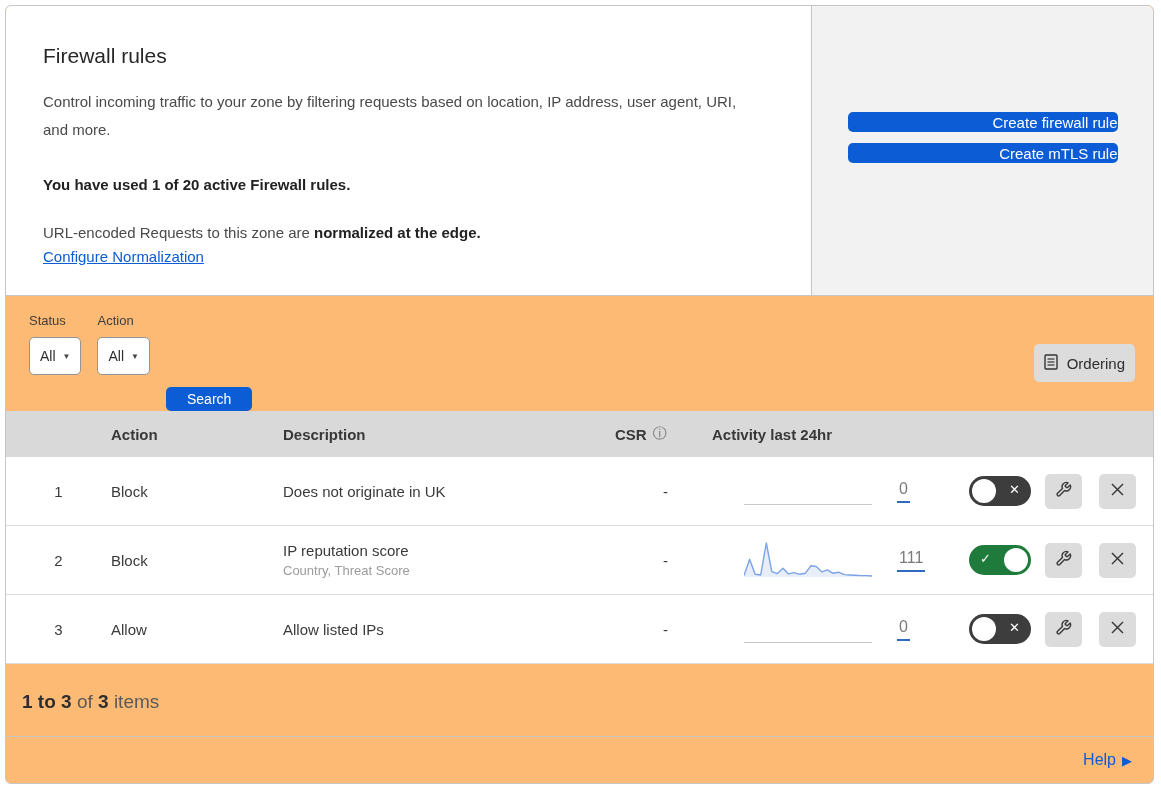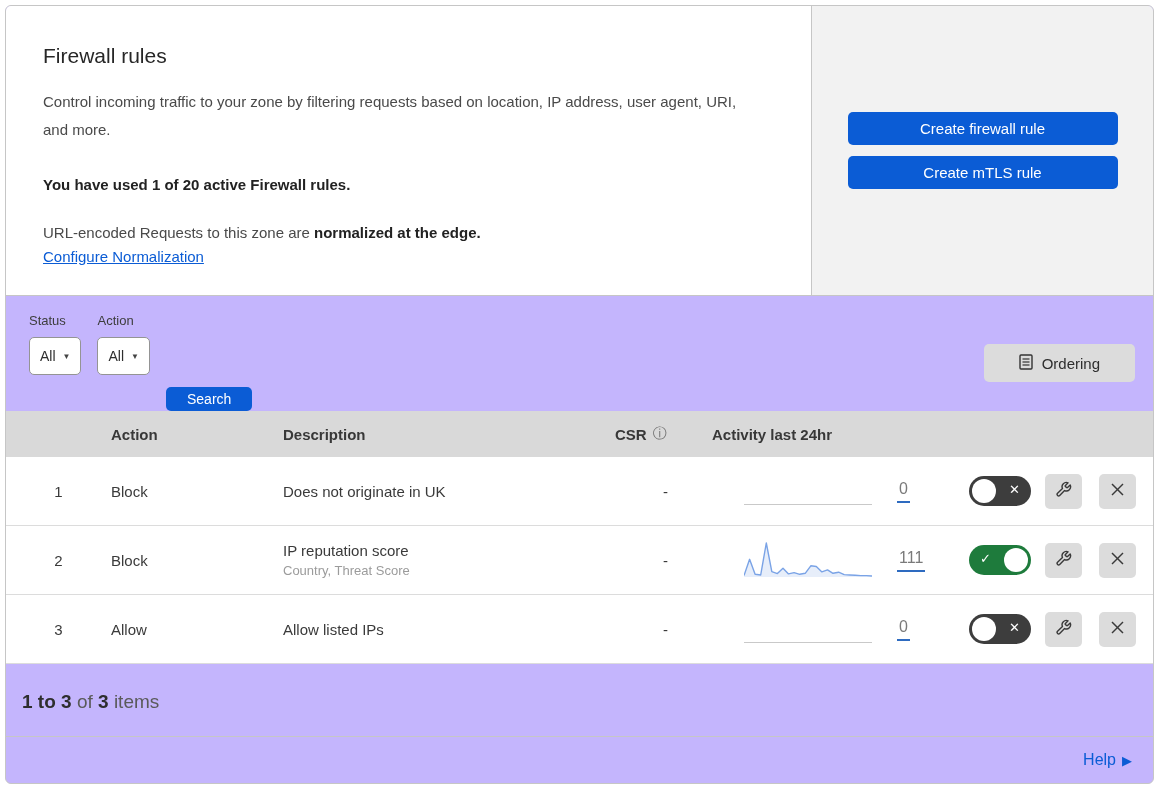--- a/index.html
+++ b/index.html
@@ -2,38 +2,38 @@
 <html><head>
 <meta charset="utf-8">
 <style>
   * { box-sizing: border-box; margin: 0; padding: 0; }
   html, body { background: #ffffff; font-family: "Liberation Sans", sans-serif; }
   body { width: 1161px; height: 791px; }
 
   .container {
     margin: 5px; width: 1149px; height: 779px;
     border: 1px solid #c6c6c6; border-radius: 6px;
-    background: #c4b5fd; overflow: hidden;
+    background: #fdba74; overflow: hidden;
     display: flex; flex-direction: column;
   }
 
   
   .top { display: flex; height: 290px; border-bottom: 1px solid #c6c6c6; flex: none; }
   .intro { width: 806px; flex: none; border-right: 1px solid #c6c6c6; padding: 38px 40px 0 37px; background:#fff; }
   .intro h1 { font-size: 21px; font-weight: 400; color: #272727; margin-bottom: 20px; }
   .intro .desc { font-size: 15px; color: #4a4a4a; line-height: 1.85; max-width: 720px; margin-bottom: 32px; }
   .intro .usage { font-size: 15px; font-weight: 700; color: #222; margin-bottom: 31px; }
   .intro .norm { font-size: 15px; color: #4a4a4a; margin-bottom: 7px; }
   .intro .norm b { color: #222; }
   .link { color: #0b5cd5; font-size: 15px; text-decoration: underline; cursor: pointer; }
 
   .actions-panel { flex: 1; background: #f2f2f2; display: flex; flex-direction: column; align-items: center; padding-top: 106px; gap: 11px; }
   .btn-primary {
-    width: 270px; height: 33px; background: #0b5cd5; color: #fff;
-    border: none; border-radius: 5px; font-size: 15px; font-family: inherit; cursor: pointer;
+    width: 270px; height: 20px; background: #0b5cd5; color: #fff;
+    border: none; border-radius: 5px; font-size: 15px; font-family: inherit; cursor: pointer; text-align: right;
   }
 
   
   .filter-bar { display: flex; align-items: flex-start; padding: 17px 18px 0 23px; height: 115px; flex: none; gap: 16px; }
   .fgroup { display: flex; flex-direction: column; gap: 9px; }
   .flabel { font-size: 13px; color: #3d3d3d; }
   .search-box { position: relative; width: 198px; }
   .search-box input {
     width: 198px; height: 38px; border: 1px solid #949494; border-radius: 5px;
     padding: 0 10px 0 36px; font-size: 14px; font-family: inherit; color: #333; background:#fff;
@@ -43,21 +43,21 @@
     height: 38px; border: 1px solid #949494; border-radius: 5px; background: #fff;
     display: flex; align-items: center; padding: 16px 10px; font-size: 14px; color: #2e2e2e; cursor: pointer; gap: 7px;
   }
   .caret { font-size: 8px; color: #444; }
   .search-btn {
     height: 24px; padding: 0 21px; background: #0b5cd5; color: #fff; border: none;
     border-radius: 5px; font-size: 14px; font-family: inherit; cursor: pointer;
     align-self: flex-end; margin-top: 31px; text-align: right;
   }
   .ordering-btn {
-    margin-left: auto; margin-top: 31px; height: 38px; padding: 0 35px;
+    margin-left: auto; margin-top: 31px; height: 38px; padding: 0 10px;
     background: #dcdcdc; border: none; border-radius: 5px; font-size: 15px; color: #2e2e2e;
     font-family: inherit; display: flex; align-items: center; gap: 9px; cursor: pointer;
   }
 
   
   .grid { display: grid; grid-template-columns: 105px 172px 310px 115px 240px 1fr; align-items: center; }
   .thead { background: #d9d9d9; height: 46px; flex: none; font-size: 15px; font-weight: 700; color: #383838; }
   .th-csr { padding-left: 22px; display: flex; align-items: center; gap: 6px; }
   .info-glyph { color: #6d6d6d; font-size: 14px; font-weight: 400; }
   .th-activity { padding-left: 4px; }

